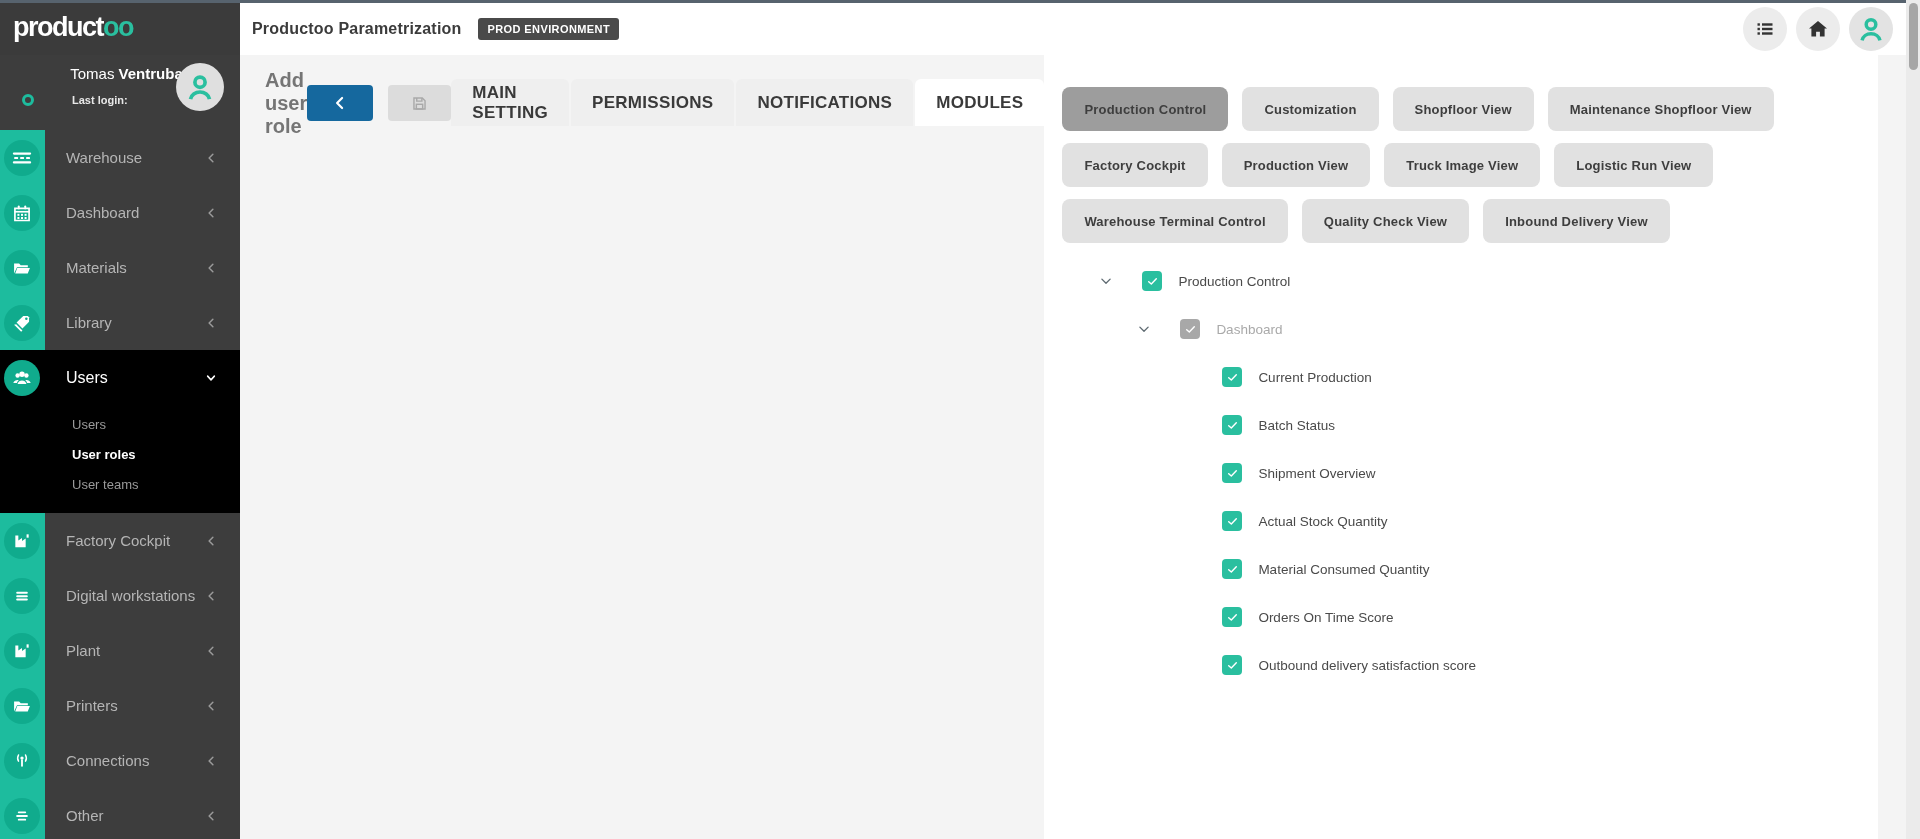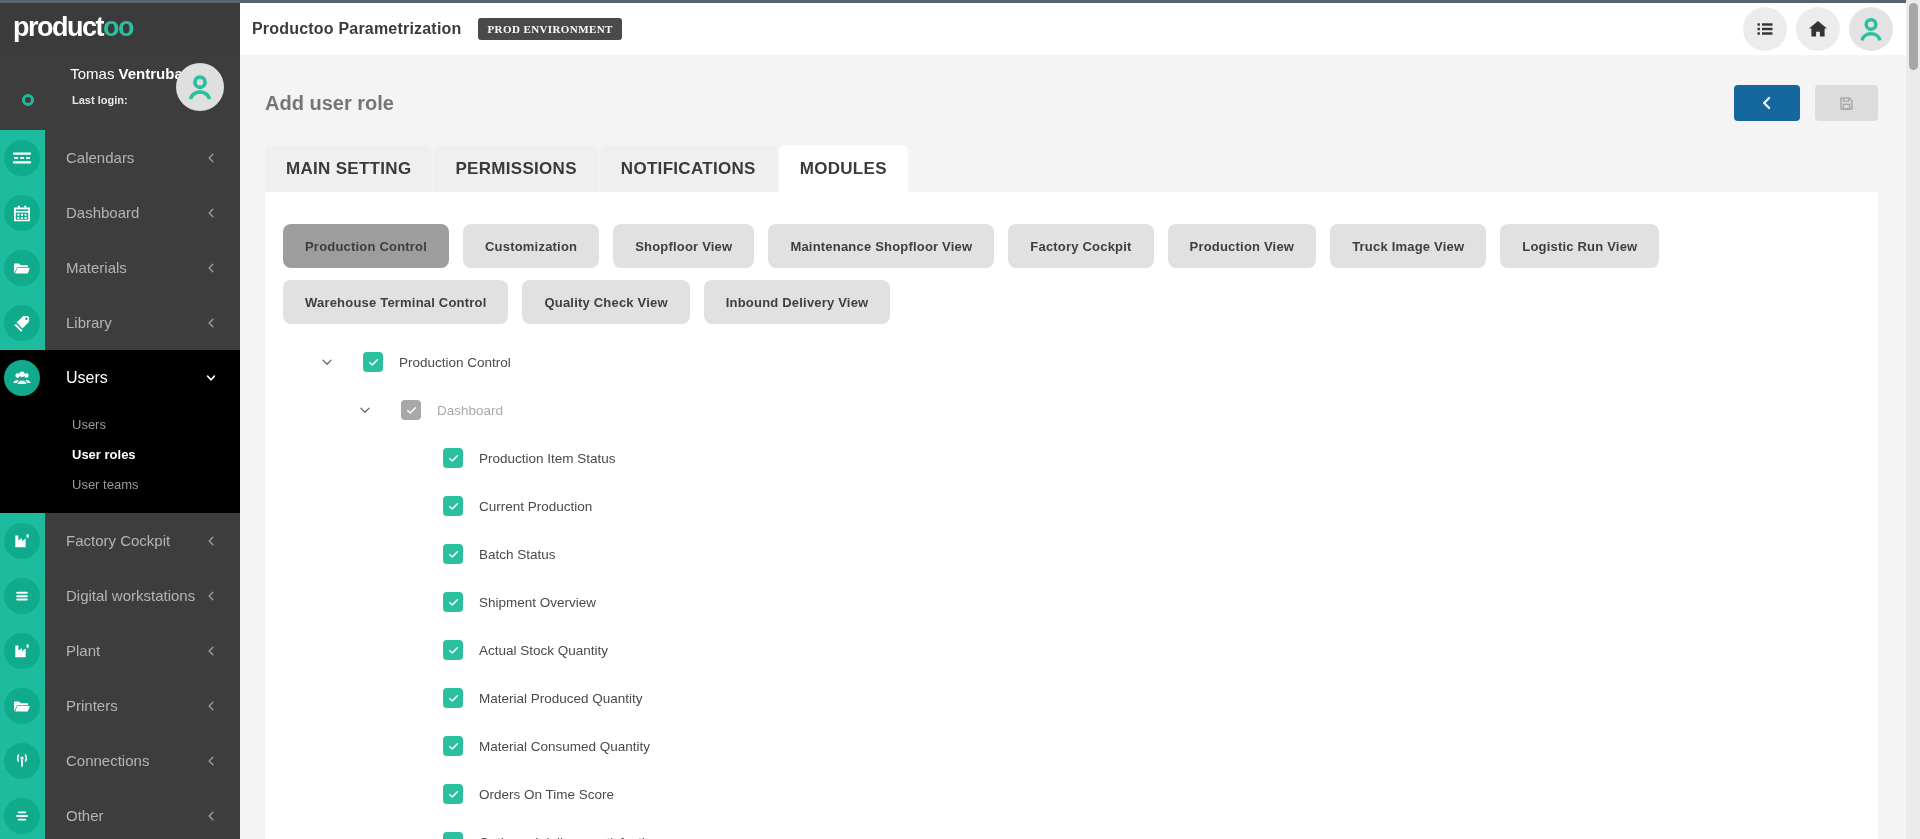--- a/index.html
+++ b/index.html
@@ -32,26 +32,26 @@
   .nav-group-users { background:#000000; }
   .nav-group-users .nav-label { color:#ffffff; font-size:16px; }
   .submenu { padding:4px 0 14px 72px; }
   .submenu-item { height:30px; display:flex; align-items:center; font-size:13px; color:#9a9a9a; cursor:pointer; }
   .submenu-item.active { color:#ffffff; font-weight:700; }
 
   
   .main { flex:1; display:flex; flex-direction:column; height:839px; min-width:0; }
   .topbar { height:55px; background:#ffffff; display:flex; align-items:center; padding:3px 27px 0 12px; flex:0 0 55px; }
   .topbar-title { font-size:16px; font-weight:700; color:#3b3b3b; letter-spacing:0.2px; }
-  .env-badge { margin-left:17px; background:#4a4a4a; color:#ffffff; font-size:11px; font-weight:700; letter-spacing:0.4px; padding:5px 9px; border-radius:3px;font-family:Liberation Serif, serif; }
+  .env-badge { margin-left:17px; background:#4a4a4a; color:#ffffff; font-size:11px; font-weight:700; letter-spacing:0.4px; padding:5px 9px; border-radius:3px; }
   .topbar-right { margin-left:auto; display:flex; align-items:center; gap:9px; }
   .circle-btn { width:44px; height:44px; border-radius:50%; background:#ececec; border:none; display:flex; align-items:center; justify-content:center; cursor:pointer; }
   .circle-btn.avatar { background:#e3e3e3; }
 
-  .content { flex:1; display:flex; flex-direction:column; padding:0 42px 0 25px; min-height:0;justify-content:center; }
+  .content { flex:1; display:flex; padding:0 42px 0 25px; min-height:0;justify-content:center; }
   .page-header { margin-top:30px; display:flex; align-items:center; height:36px; flex:0 0 36px; }
   .page-title { font-size:20px; color:#757575; }
   .page-actions { margin-left:auto; display:flex; gap:15px; }
   .btn-back { width:66px; height:36px; background:#15689e; border:none; border-radius:4px; display:flex; align-items:center; justify-content:center; cursor:pointer; }
   .btn-save { width:63px; height:36px; background:#dcdcdc; border:none; border-radius:4px; display:flex; align-items:center; justify-content:center; cursor:default; }
 
   .tabs { margin-top:24px; display:flex; gap:2px; flex:0 0 47px; }
   .tab { height:47px; padding:0 21px; display:flex; align-items:center; font-size:17px; font-weight:700; color:#3a3a3a; letter-spacing:0.3px; background:#efefef; border-radius:6px 6px 0 0; cursor:pointer; }
   .tab.active { background:#ffffff; }
 
@@ -203,21 +203,21 @@
     </div>
 
     <nav class="nav">
 
       <div class="nav-item">
         <span class="nav-icon">
             <svg width="22" height="22" viewBox="0 0 24 24">
               <use href="#i-conveyor"></use>
             </svg>
           </span>
-        <span class="nav-label">Calendars</span>
+        <span class="nav-label">Warehouse</span>
         <span class="nav-chev">
             <svg width="18" height="18" viewBox="0 0 24 24">
               <use href="#i-chev-left-gray"></use>
             </svg>
           </span>
       </div>
 
       <div class="nav-item">
         <span class="nav-icon">
             <svg width="20" height="20" viewBox="0 0 24 24">
@@ -456,28 +456,20 @@
                 </svg>
               </span>
             <span class="checkbox disabled">
                 <svg width="13" height="13" viewBox="0 0 24 24">
                   <use href="#i-check"></use>
                 </svg>
               </span>
             <span class="tree-label disabled">Dashboard</span>
           </div>
 
-          <div class="tree-row lvl2">
-            <span class="checkbox">
-                <svg width="13" height="13" viewBox="0 0 24 24">
-                  <use href="#i-check"></use>
-                </svg>
-              </span>
-            <span class="tree-label">Production Item Status</span>
-          </div>
 
           <div class="tree-row lvl2">
             <span class="checkbox">
                 <svg width="13" height="13" viewBox="0 0 24 24">
                   <use href="#i-check"></use>
                 </svg>
               </span>
             <span class="tree-label">Current Production</span>
           </div>
 
@@ -501,28 +493,20 @@
 
           <div class="tree-row lvl2">
             <span class="checkbox">
                 <svg width="13" height="13" viewBox="0 0 24 24">
                   <use href="#i-check"></use>
                 </svg>
               </span>
             <span class="tree-label">Actual Stock Quantity</span>
           </div>
 
-          <div class="tree-row lvl2">
-            <span class="checkbox">
-                <svg width="13" height="13" viewBox="0 0 24 24">
-                  <use href="#i-check"></use>
-                </svg>
-              </span>
-            <span class="tree-label">Material Produced Quantity</span>
-          </div>
 
           <div class="tree-row lvl2">
             <span class="checkbox">
                 <svg width="13" height="13" viewBox="0 0 24 24">
                   <use href="#i-check"></use>
                 </svg>
               </span>
             <span class="tree-label">Material Consumed Quantity</span>
           </div>
 

